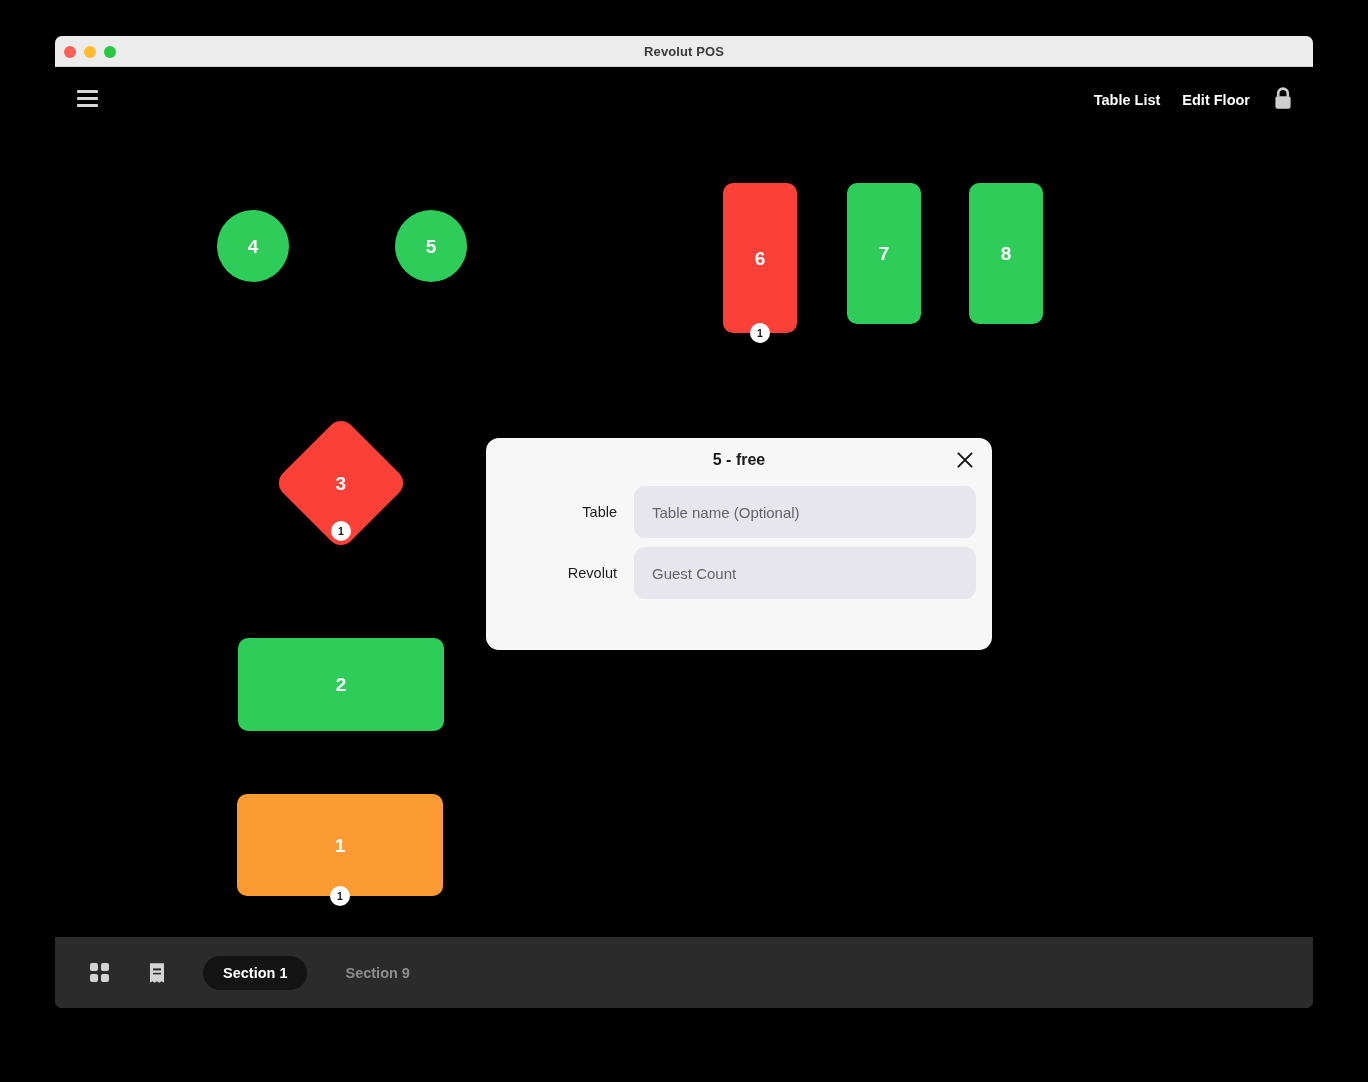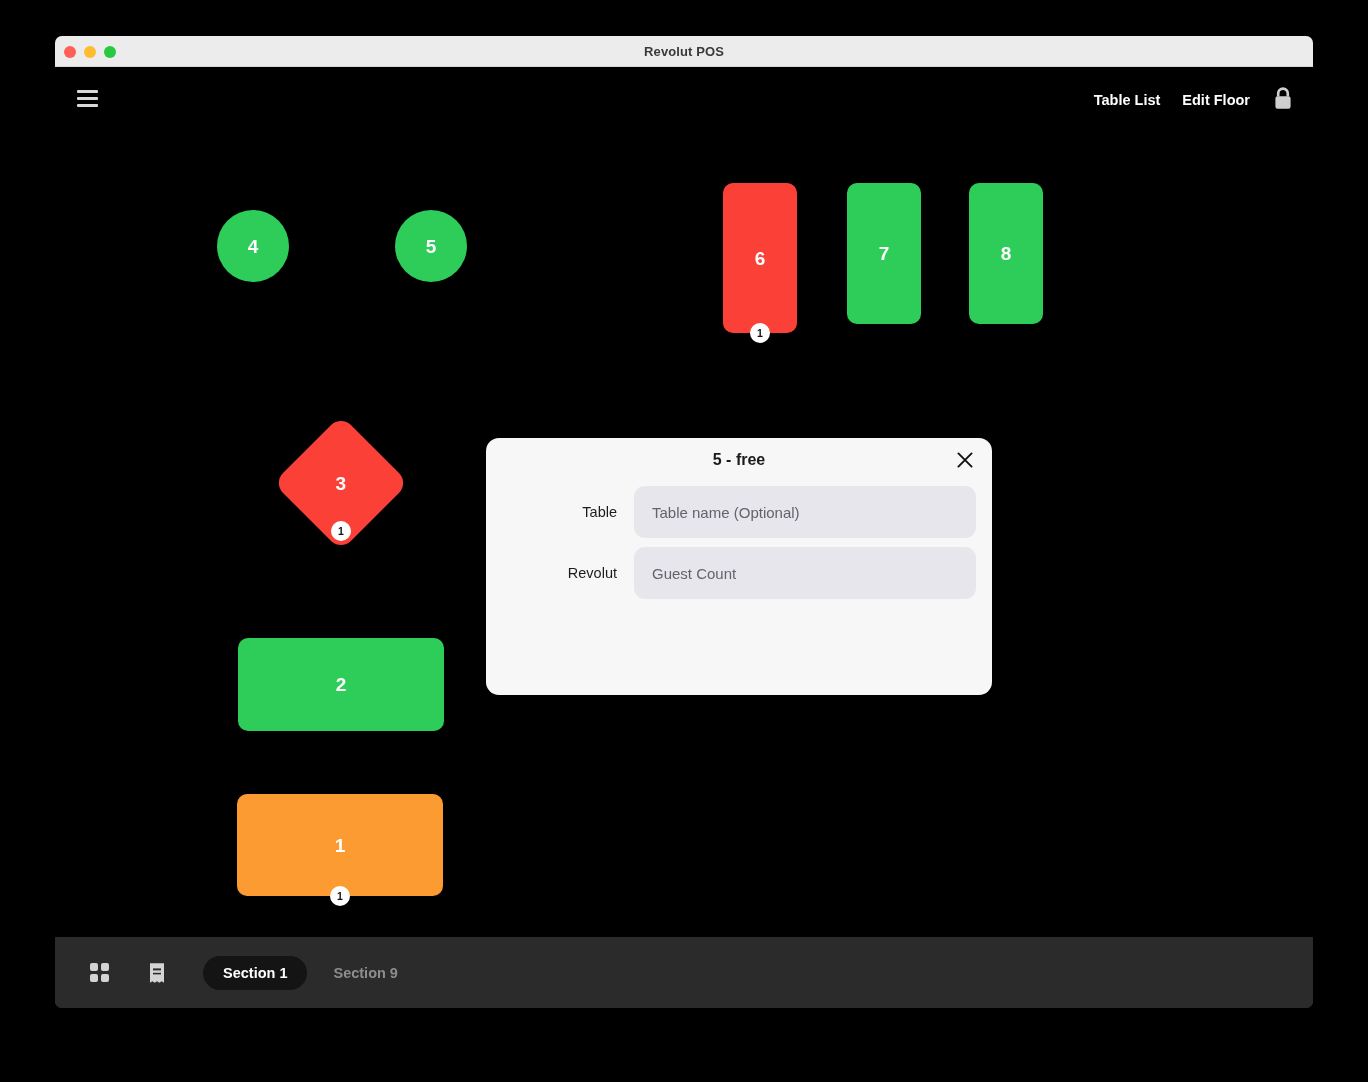--- a/index.html
+++ b/index.html
@@ -158,21 +158,21 @@
     justify-content: center;
     line-height: 1;
   }
 
   
   .modal {
     position: absolute;
     left: 431px;
     top: 402px;
     width: 506px;
-    height: 257px;
+    height: 212px;
     background: #f7f7f7;
     border-radius: 13px;
     box-shadow: 0 6px 30px rgba(0,0,0,.45);
     z-index: 40;
   }
   .modal-head {
     position: relative;
     height: 44px;
     display: flex;
     align-items: center;
@@ -257,21 +257,21 @@
     justify-content: center;
     cursor: pointer;
   }
   .grid-icon {
     display: grid;
     grid-template-columns: 8px 8px;
     grid-template-rows: 8px 8px;
     gap: 3px;
   }
   .grid-icon i { display: block; background: #d4d4d4; border-radius: 2px; }
-  .section-tabs { display: flex; align-items: center; gap: 6px; margin-left: 8px; }
+  .section-tabs { display: flex; align-items: center; gap: 18px; margin-left: 8px; }
   .section-tab {
     padding: 9px 20px;
     border-radius: 18px;
     font-size: 14.5px;
     font-weight: bold;
     color: #8d8d8d;
     cursor: pointer;
     white-space: nowrap;
   }
   .section-tab.active { background: #141414; color: #ffffff; }

